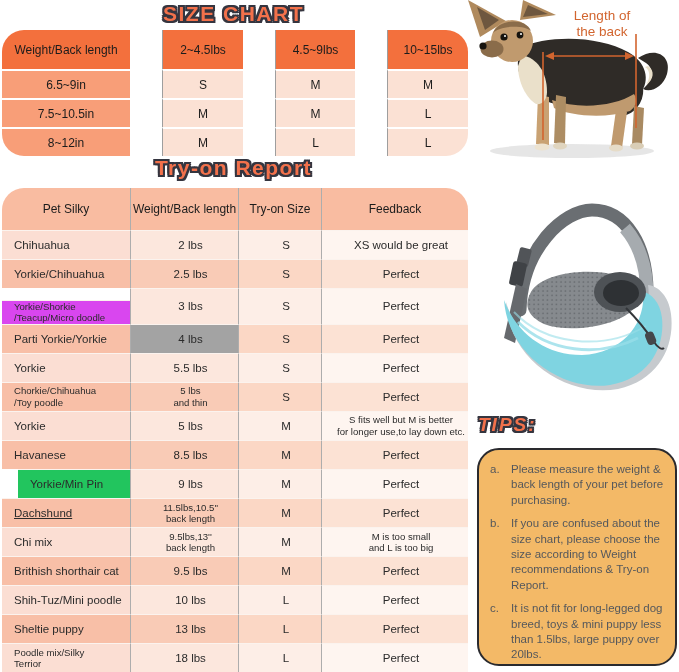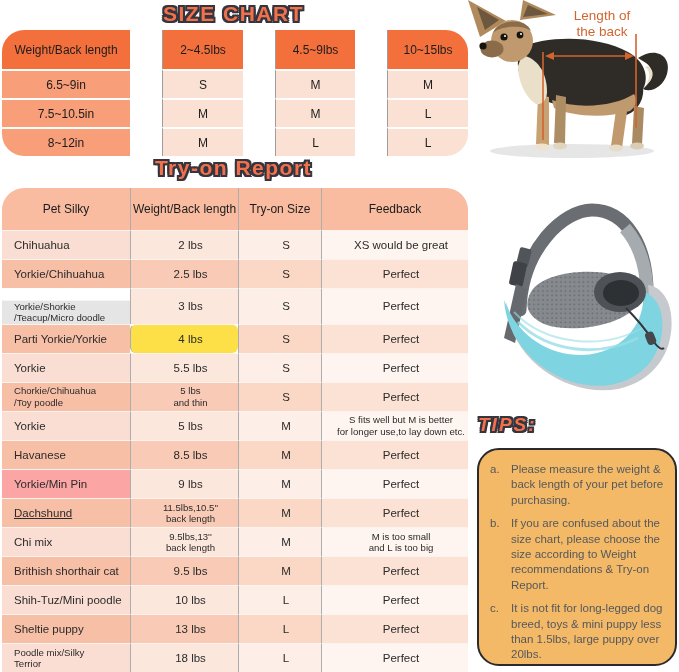--- a/index.html
+++ b/index.html
@@ -95,27 +95,27 @@
       <div class="cell to-h vline2">Try-on Size</div>
       <div class="cell to-h vline2">Feedback</div>
       <div class="cell rsep breed" style="background: rgb(251, 222, 211);">Chihuahua</div>
       <div class="cell rsep vline2" style="background: rgb(252, 231, 221);">2 lbs</div>
       <div class="cell rsep vline2" style="background: rgb(253, 238, 231);">S</div>
       <div class="cell rsep vline2" style="background: rgb(254, 245, 240);">XS would be great</div>
       <div class="cell rsep breed" style="background: rgb(248, 191, 167);">Yorkie/Chihuahua</div>
       <div class="cell rsep vline2" style="background: rgb(249, 203, 182);">2.5 lbs</div>
       <div class="cell rsep vline2" style="background: rgb(251, 215, 197);">S</div>
       <div class="cell rsep vline2" style="background: rgb(252, 226, 212);">Perfect</div>
-      <div class="cell rsep breed multiline" style="background: #e5e5e5; margin-top: 12px;">Yorkie/Shorkie
+      <div class="cell rsep breed multiline" style="background: #d946ef; margin-top: 12px;">Yorkie/Shorkie
 /Teacup/Micro doodle</div>
       <div class="cell rsep vline2" style="background: rgb(252, 231, 221);">3 lbs</div>
       <div class="cell rsep vline2" style="background: rgb(253, 238, 231);">S</div>
       <div class="cell rsep vline2" style="background: rgb(254, 245, 240);">Perfect</div>
       <div class="cell rsep breed" style="background: rgb(248, 191, 167);">Parti Yorkie/Yorkie</div>
-      <div class="cell rsep vline2" style="background: #fde047; border-radius: 6px;">4 lbs</div>
+      <div class="cell rsep vline2" style="background: #a3a3a3;">4 lbs</div>
       <div class="cell rsep vline2" style="background: rgb(251, 215, 197);">S</div>
       <div class="cell rsep vline2" style="background: rgb(252, 226, 212);">Perfect</div>
       <div class="cell rsep breed" style="background: rgb(251, 222, 211);">Yorkie</div>
       <div class="cell rsep vline2" style="background: rgb(252, 231, 221);">5.5 lbs</div>
       <div class="cell rsep vline2" style="background: rgb(253, 238, 231);">S</div>
       <div class="cell rsep vline2" style="background: rgb(254, 245, 240);">Perfect</div>
       <div class="cell rsep breed multiline" style="background: rgb(248, 191, 167);">Chorkie/Chihuahua
 /Toy poodle</div>
       <div class="cell rsep vline2 multiline" style="background: rgb(249, 203, 182);">5 lbs
 and thin</div>
@@ -123,21 +123,21 @@
       <div class="cell rsep vline2" style="background: rgb(252, 226, 212);">Perfect</div>
       <div class="cell rsep breed" style="background: rgb(251, 222, 211);">Yorkie</div>
       <div class="cell rsep vline2" style="background: rgb(252, 231, 221);">5 lbs</div>
       <div class="cell rsep vline2" style="background: rgb(253, 238, 231);">M</div>
       <div class="cell rsep vline2 multiline" style="background: rgb(254, 245, 240);">S fits well but M is better
 for longer use,to lay down etc.</div>
       <div class="cell rsep breed" style="background: rgb(248, 191, 167);">Havanese</div>
       <div class="cell rsep vline2" style="background: rgb(249, 203, 182);">8.5 lbs</div>
       <div class="cell rsep vline2" style="background: rgb(251, 215, 197);">M</div>
       <div class="cell rsep vline2" style="background: rgb(252, 226, 212);">Perfect</div>
-      <div class="cell rsep breed" style="background: #fca5a5;">Yorkie/Min Pin</div>
+      <div class="cell rsep breed" style="background: #22c55e; margin-left: 16px;">Yorkie/Min Pin</div>
       <div class="cell rsep vline2" style="background: rgb(252, 231, 221);">9 lbs</div>
       <div class="cell rsep vline2" style="background: rgb(253, 238, 231);">M</div>
       <div class="cell rsep vline2" style="background: rgb(254, 245, 240);">Perfect</div>
       <div class="cell rsep breed" style="background: rgb(248, 191, 167); text-decoration: underline;">Dachshund</div>
       <div class="cell rsep vline2 multiline" style="background: rgb(249, 203, 182);">11.5lbs,10.5''
 back length</div>
       <div class="cell rsep vline2" style="background: rgb(251, 215, 197);">M</div>
       <div class="cell rsep vline2" style="background: rgb(252, 226, 212);">Perfect</div>
       <div class="cell rsep breed" style="background: rgb(251, 222, 211);">Chi mix</div>
       <div class="cell rsep vline2 multiline" style="background: rgb(252, 231, 221);">9.5lbs,13''

